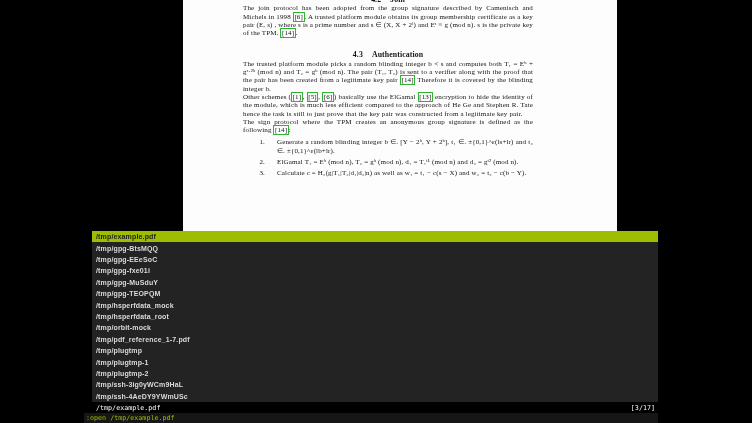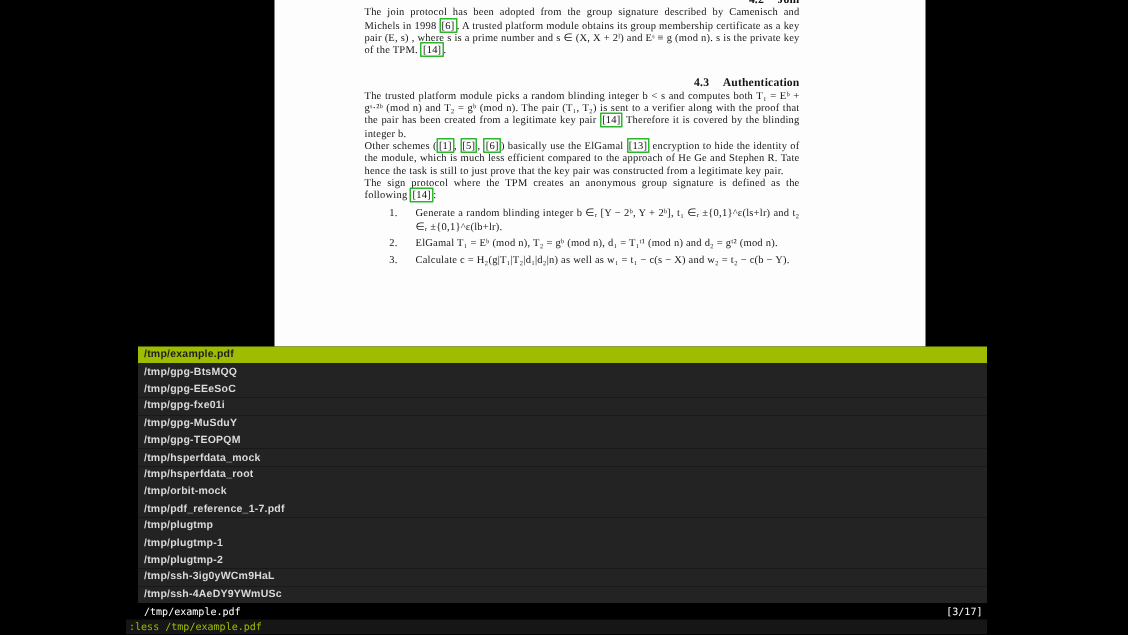--- a/index.html
+++ b/index.html
@@ -4,21 +4,21 @@
 <style>
   html,body{margin:0;padding:0;background:#000;}
   .screen{position:relative;width:752px;height:423px;background:#000;overflow:hidden;}
 
   
   .page{position:absolute;left:183px;top:0;width:434px;height:231px;background:#fdfdfd;overflow:hidden;}
   .pcontent{position:absolute;left:60px;top:0;width:290px;color:#141414;
             font-family:"Liberation Serif",serif;font-size:7px;line-height:8.3px;
             letter-spacing:0.15px;text-align:justify;}
   .pcontent p{margin:0;}
-  .hsec{font-weight:bold;font-size:7.8px;letter-spacing:0.1px;text-align:right;}
+  .hsec{font-weight:bold;font-size:7.8px;letter-spacing:0.1px;text-align:center;}
   .hnum{margin-right:9px;}
   .b-h42{margin-top:-4px;}
   .b-p1{margin-top:8px;}
   .b-h43{margin-top:14px;}
   .b-p2{margin-top:9px;}
   .b-p3{margin-top:4px;}
   .b-p4{margin-top:3px;}
   .list{margin-top:4px;}
   .li{display:flex;}
   .li + .li{margin-top:3px;}
@@ -95,16 +95,16 @@
       <div class="crow">/tmp/ssh-3ig0yWCm9HaL</div>
       <div class="crow">/tmp/ssh-4AeDY9YWmUSc</div>
     </div>
 
   <div class="statusbar">
     <span>/tmp/example.pdf</span>
     <span>[3/17]</span>
   </div>
 
   <div class="inputbar">
-    <span>:less /tmp/example.pdf</span>
+    <span>:open /tmp/example.pdf</span>
   </div>
 
 </div>
 
 </body></html>

